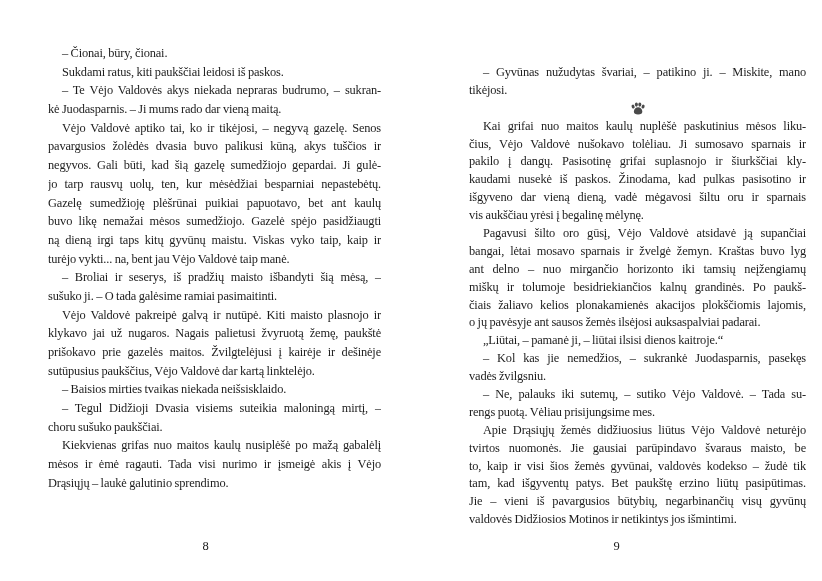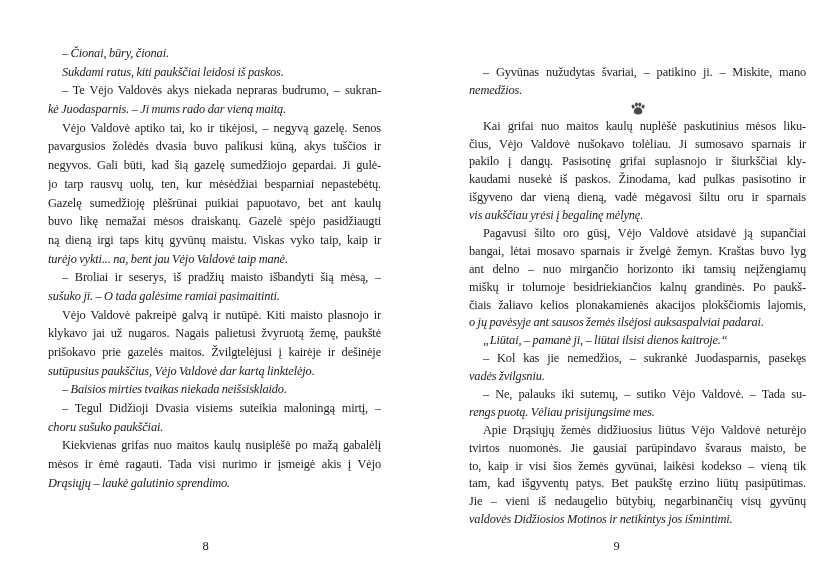--- a/index.html
+++ b/index.html
@@ -31,21 +31,20 @@
   .line {
     line-height: var(--lh);
     height: var(--lh);
     text-align: justify;
     text-align-last: justify;
     white-space: nowrap;
   }
   .line.lastline {
     text-align: left;
     text-align-last: left;
-    font-style: italic;
   }
   .line.firstline { text-indent: 14px; }
 
   .divider-row {
     height: var(--lh);
     display: flex;
     align-items: center;
     justify-content: center;
   }
   .divider-row svg { display: block; }
@@ -76,21 +75,21 @@
       <div class="para">
         <div class="line firstline">– Te Vėjo Valdovės akys niekada nepraras budrumo, – sukran-</div>
         <div class="line lastline">kė Juodasparnis. – Ji mums rado dar vieną maitą.</div>
       </div>
       <div class="para">
         <div class="line firstline">Vėjo Valdovė aptiko tai, ko ir tikėjosi, – negyvą gazelę. Senos</div>
         <div class="line">pavargusios žolėdės dvasia buvo palikusi kūną, akys tuščios ir</div>
         <div class="line">negyvos. Gali būti, kad šią gazelę sumedžiojo gepardai. Ji gulė-</div>
         <div class="line">jo tarp rausvų uolų, ten, kur mėsėdžiai besparniai nepastebėtų.</div>
         <div class="line">Gazelę sumedžioję plėšrūnai puikiai papuotavo, bet ant kaulų</div>
-        <div class="line">buvo likę nemažai mėsos draiskanų. Gazelė spėjo pasidžiaugti</div>
+        <div class="line">buvo likę nemažai mėsos sumedžiojo. Gazelė spėjo pasidžiaugti</div>
         <div class="line">ną dieną irgi taps kitų gyvūnų maistu. Viskas vyko taip, kaip ir</div>
         <div class="line lastline">turėjo vykti... na, bent jau Vėjo Valdovė taip manė.</div>
       </div>
       <div class="para">
         <div class="line firstline">– Broliai ir seserys, iš pradžių maisto išbandyti šią mėsą, –</div>
         <div class="line lastline">sušuko ji. – O tada galėsime ramiai pasimaitinti.</div>
       </div>
       <div class="para">
         <div class="line firstline">Vėjo Valdovė pakreipė galvą ir nutūpė. Kiti maisto plasnojo ir</div>
         <div class="line">klykavo jai už nugaros. Nagais palietusi žvyruotą žemę, paukštė</div>
@@ -107,21 +106,21 @@
       <div class="para">
         <div class="line firstline">Kiekvienas grifas nuo maitos kaulų nusiplėšė po mažą gabalėlį</div>
         <div class="line">mėsos ir ėmė ragauti. Tada visi nurimo ir įsmeigė akis į Vėjo</div>
         <div class="line lastline">Drąsiųjų – laukė galutinio sprendimo.</div>
       </div>
     </div>
 
   <div class="page-text right" id="right-text">
       <div class="para">
         <div class="line firstline">– Gyvūnas nužudytas švariai, – patikino ji. – Miskite, mano</div>
-        <div class="line lastline">nemedžios.</div>
+        <div class="line lastline">tikėjosi.</div>
       </div>
       <div class="divider-row">
   <svg width="16" height="14" viewBox="0 0 16 14" xmlns="http://www.w3.org/2000/svg">
     <ellipse cx="3.1" cy="4.6" rx="1.5" ry="2.0" fill="#4a4a4a" transform="rotate(-18 3.1 4.6)"></ellipse>
     <ellipse cx="6.4" cy="2.6" rx="1.5" ry="2.1" fill="#4a4a4a"></ellipse>
     <ellipse cx="9.8" cy="2.6" rx="1.5" ry="2.1" fill="#4a4a4a"></ellipse>
     <ellipse cx="13.1" cy="4.6" rx="1.5" ry="2.0" fill="#4a4a4a" transform="rotate(18 13.1 4.6)"></ellipse>
     <path d="M8.1 5.2 C10.3 5.2 12.3 7.0 12.3 9.4 C12.3 11.6 10.9 12.4 8.1 12.4 C5.3 12.4 3.9 11.6 3.9 9.4 C3.9 7.0 5.9 5.2 8.1 5.2 Z" fill="#4a4a4a"></path>
   </svg>
 </div>
@@ -148,23 +147,23 @@
         <div class="line firstline">– Kol kas jie nemedžios, – sukrankė Juodasparnis, pasekęs</div>
         <div class="line lastline">vadės žvilgsniu.</div>
       </div>
       <div class="para">
         <div class="line firstline">– Ne, palauks iki sutemų, – sutiko Vėjo Valdovė. – Tada su-</div>
         <div class="line lastline">rengs puotą. Vėliau prisijungsime mes.</div>
       </div>
       <div class="para">
         <div class="line firstline">Apie Drąsiųjų žemės didžiuosius liūtus Vėjo Valdovė neturėjo</div>
         <div class="line">tvirtos nuomonės. Jie gausiai parūpindavo švaraus maisto, be</div>
-        <div class="line">to, kaip ir visi šios žemės gyvūnai, laikėsi kodekso – vieną tik</div>
+        <div class="line">to, kaip ir visi šios žemės gyvūnai, valdovės kodekso – žudė tik</div>
         <div class="line">tam, kad išgyventų patys. Bet paukštę erzino liūtų pasipūtimas.</div>
-        <div class="line">Jie – vieni iš nedaugelio būtybių, negarbinančių visų gyvūnų</div>
+        <div class="line">Jie – vieni iš pavargusios būtybių, negarbinančių visų gyvūnų</div>
         <div class="line lastline">valdovės Didžiosios Motinos ir netikintys jos išmintimi.</div>
       </div>
     </div>
 
   <div class="page-footer left">8</div>
 
   <div class="page-footer right">9</div>
 
 </div>
 

